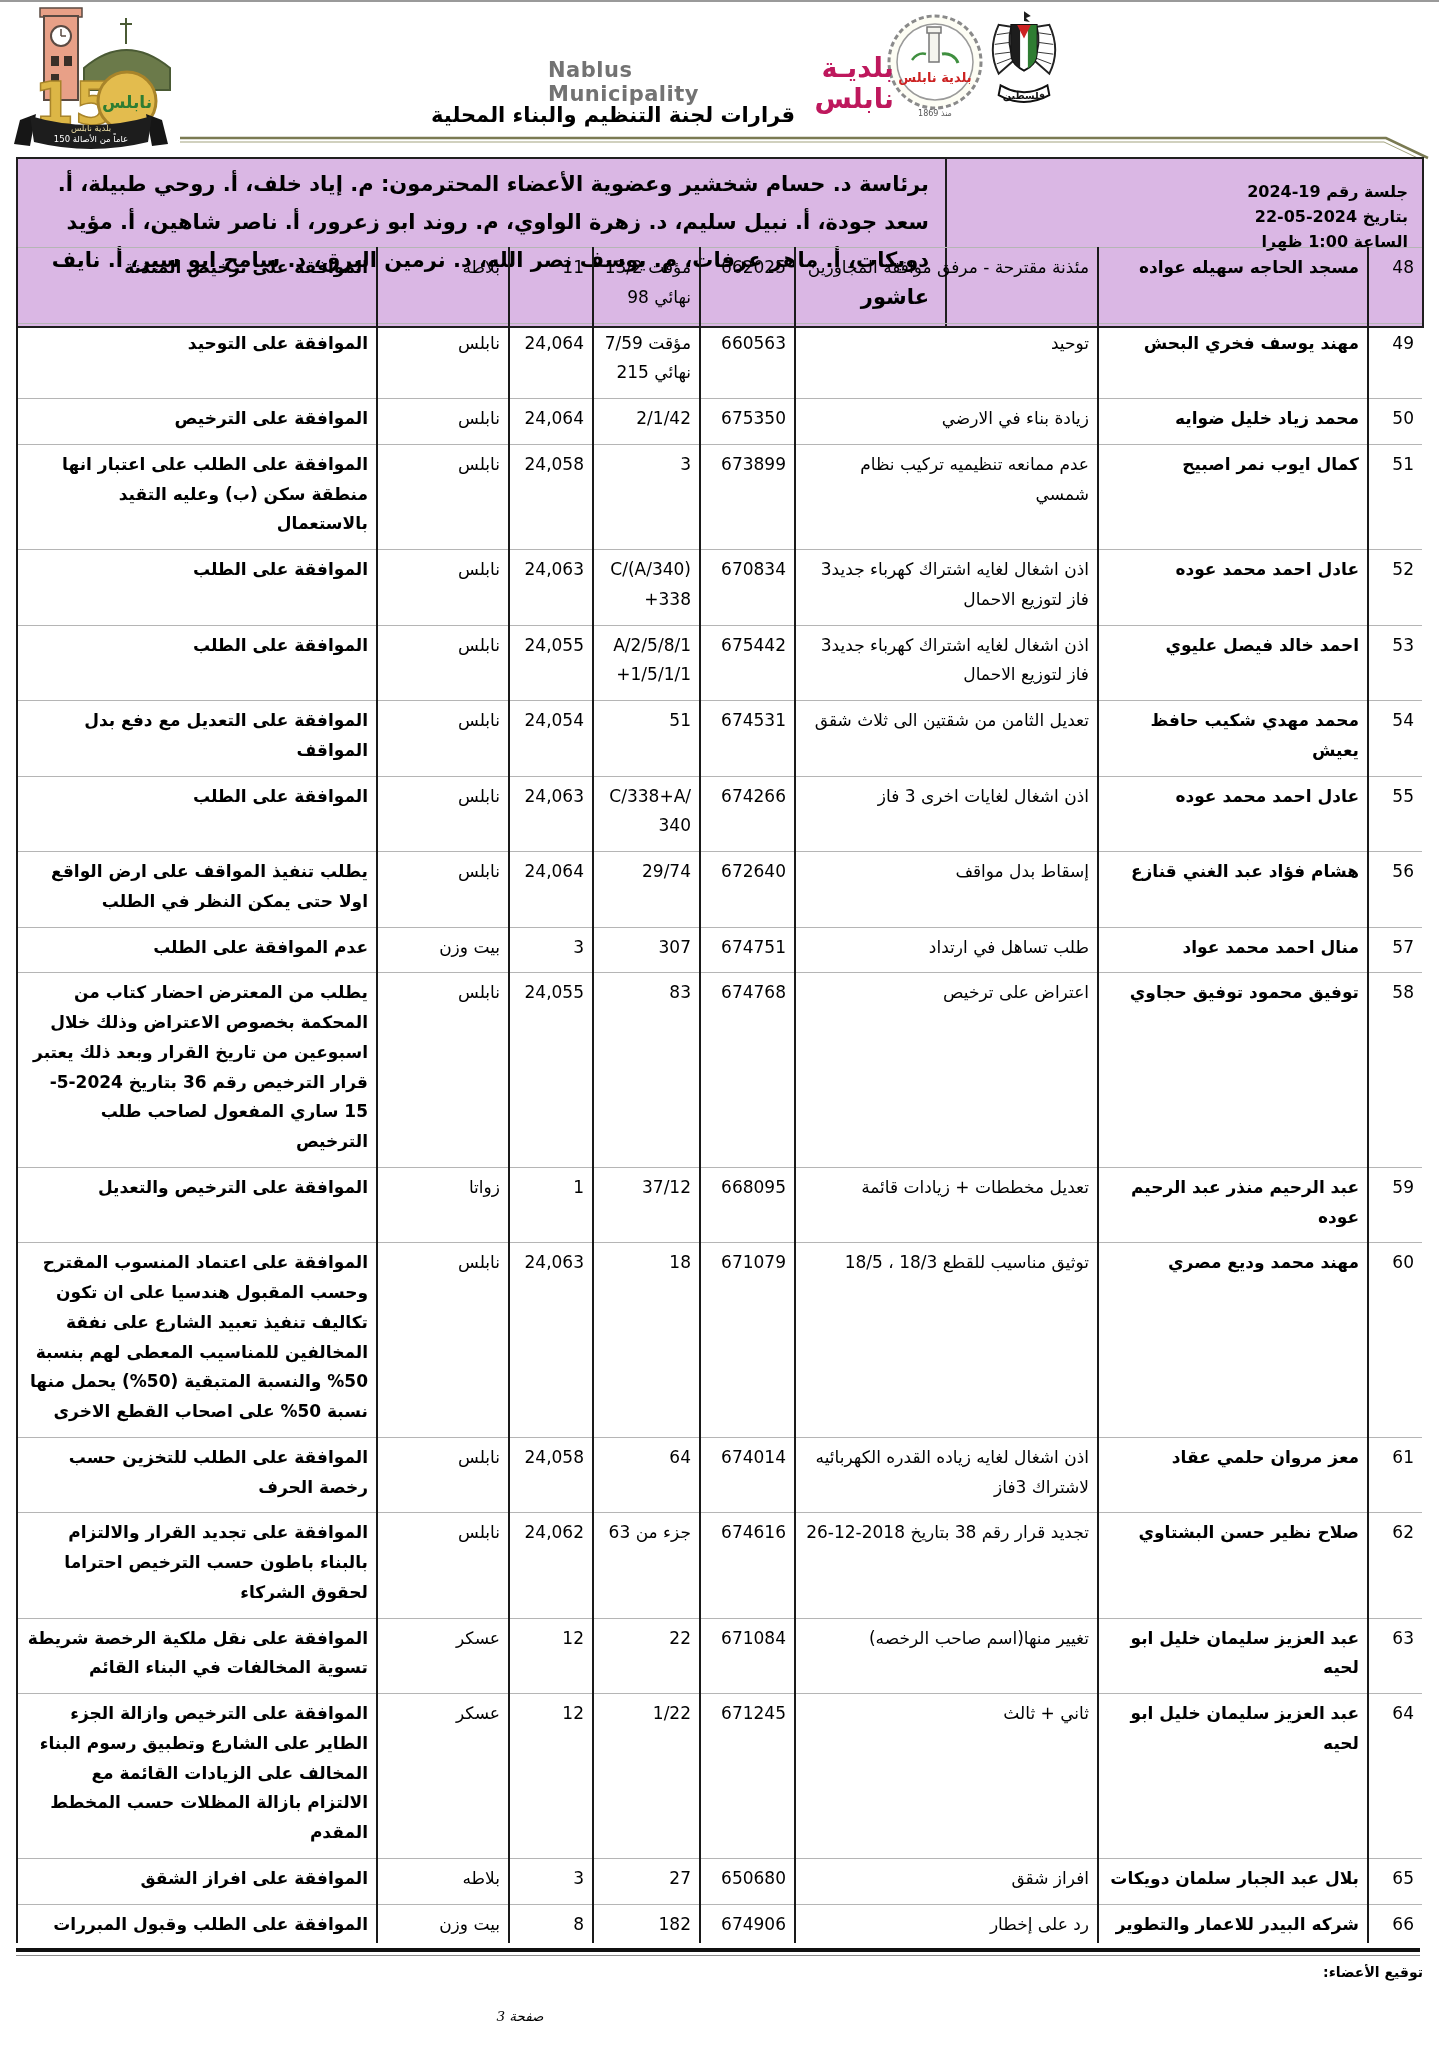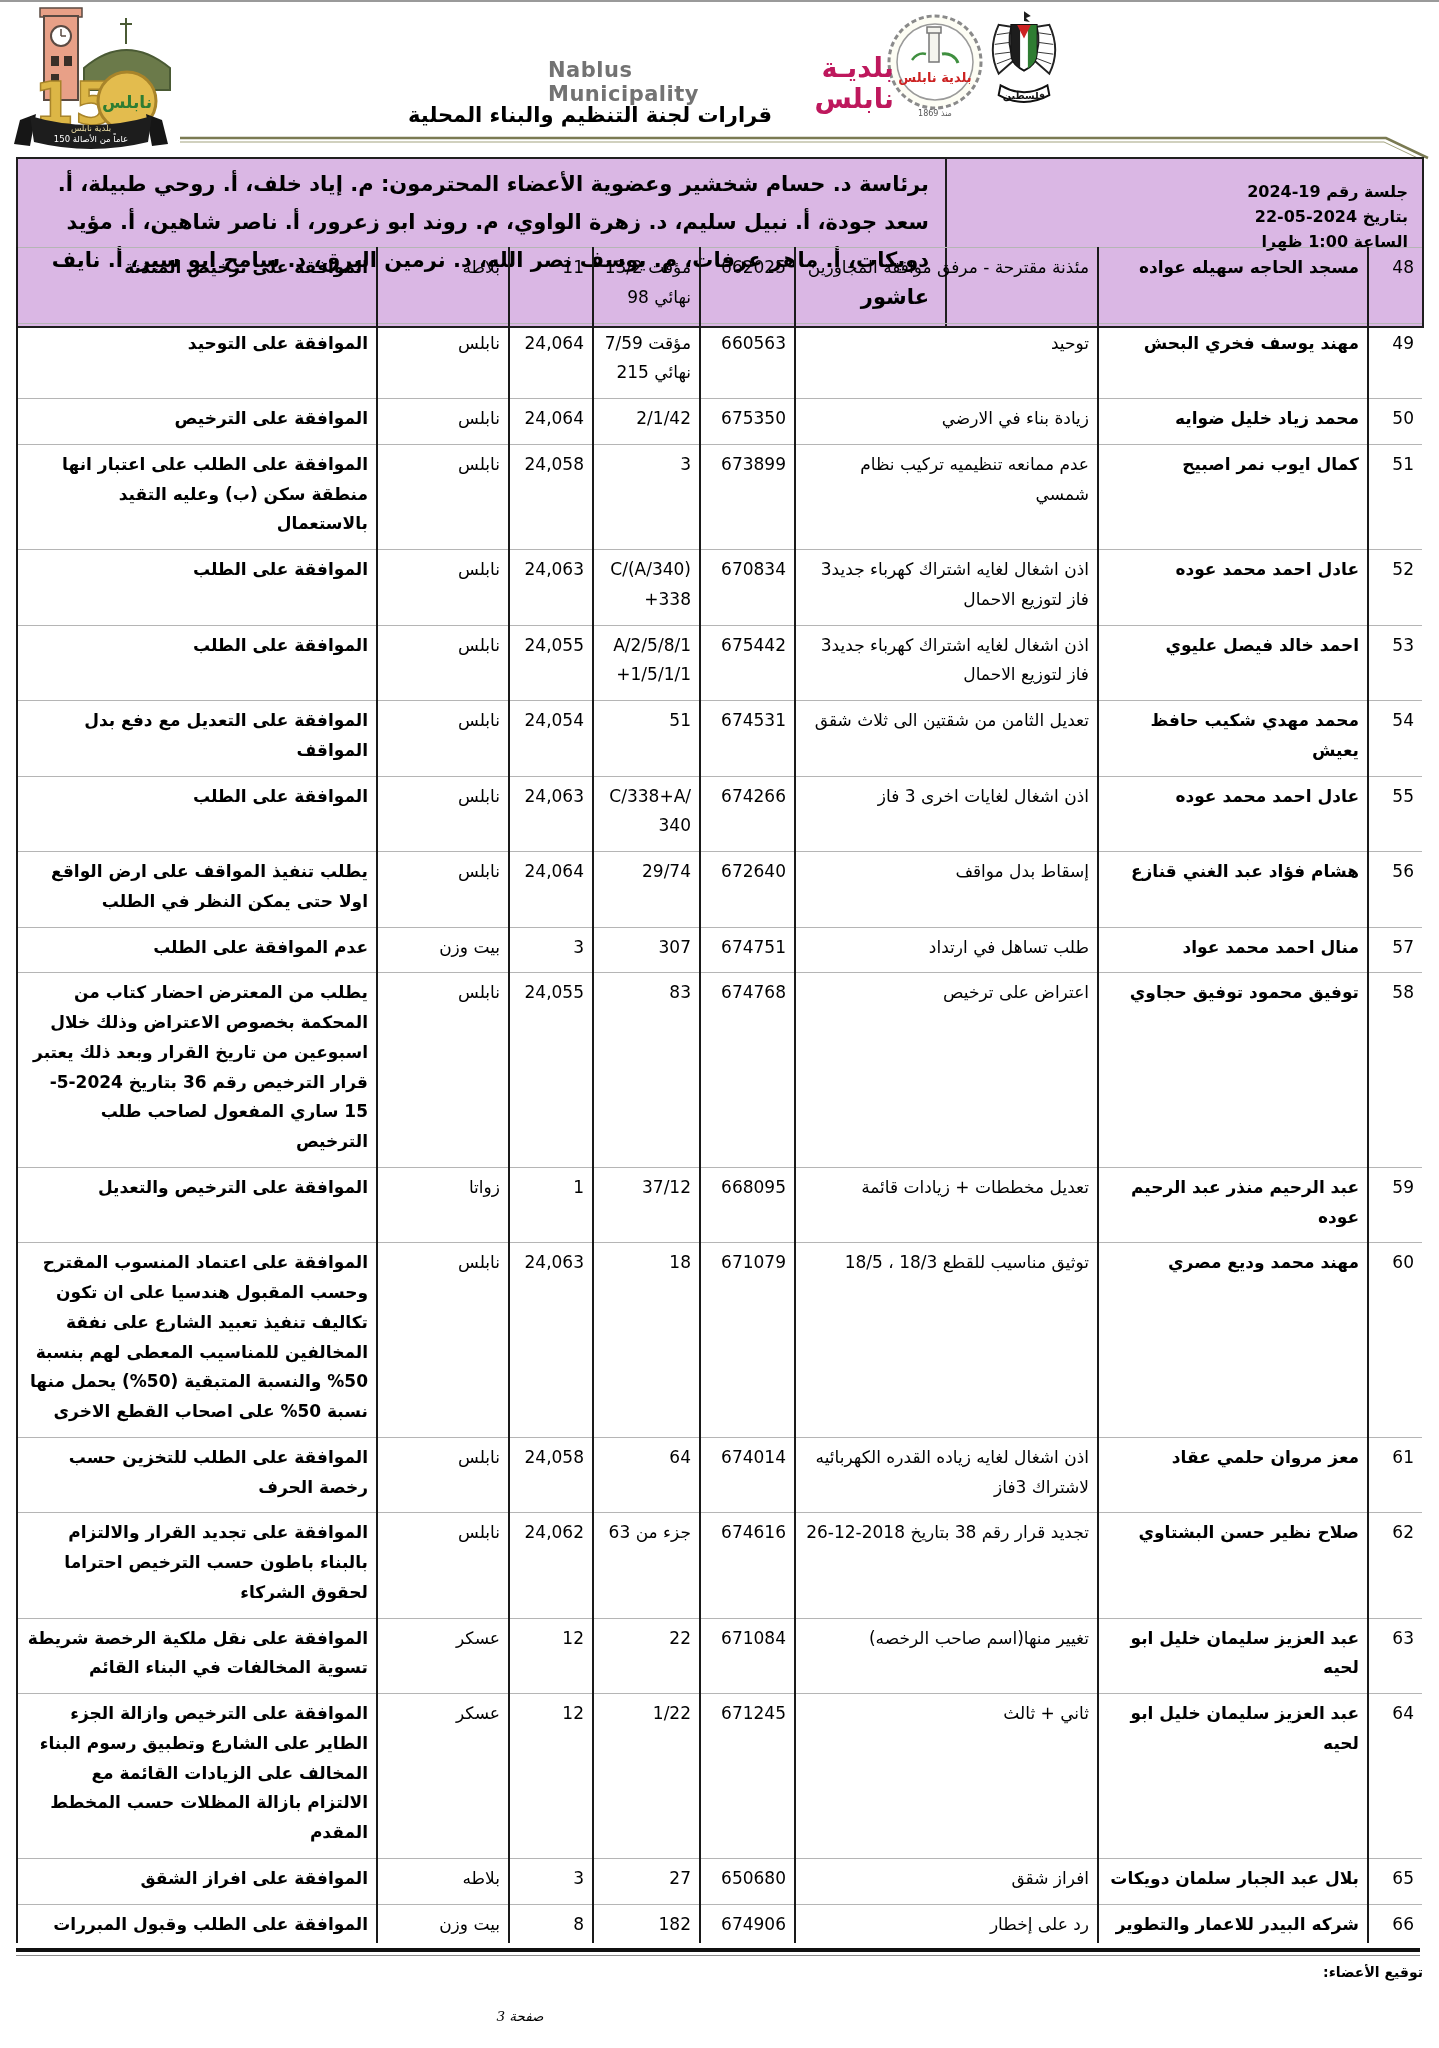--- a/index.html
+++ b/index.html
@@ -11,21 +11,21 @@
   
   .logo150 { position:absolute; left:6px; top:2px; width:170px; height:150px; }
   .emblem  { position:absolute; left:985px; top:6px; width:78px; height:102px; }
   .seal    { position:absolute; left:884px; top:10px; width:102px; height:108px; }
   .brand-ar { position:absolute; left:748px; top:50px; width:146px; text-align:right;
               font-size:27px; font-weight:bold; color:#be185d; direction:rtl; }
   .brand-en { position:absolute; left:548px; top:56px; width:196px; text-align:left;
               font-size:21px; font-weight:bold; color:#737373; letter-spacing:0.5px; }
   .olive-rule { position:absolute; left:0; top:128px; width:1439px; height:40px; }
   .page-title { position:absolute; left:0; top:101px; width:1180px; text-align:center;
-                font-size:21px; font-weight:bold; direction:rtl; }
+                font-size:21px; font-weight:bold; direction:rtl;padding-left:23px; }
   
   .session {
     position:absolute; left:16px; top:155px; width:1404px; min-height:82px;
     background:#dab7e4; border:2px solid #1f1f1f; display:flex; direction:rtl;
   }
   .session .meta {
     width:447px; border-left:2px solid #1f1f1f; padding:21px 14px 9px;
     font-weight:bold; font-size:16px; line-height:1.55; text-align:right;
   }
   .session .attendees {

